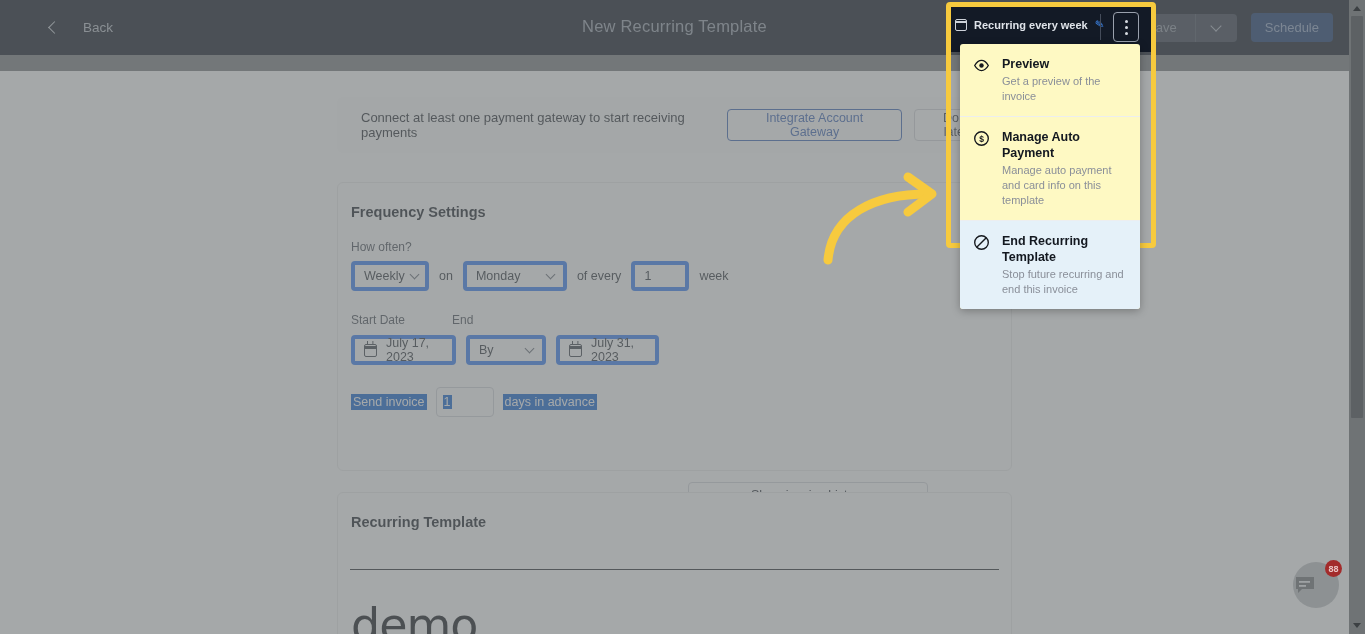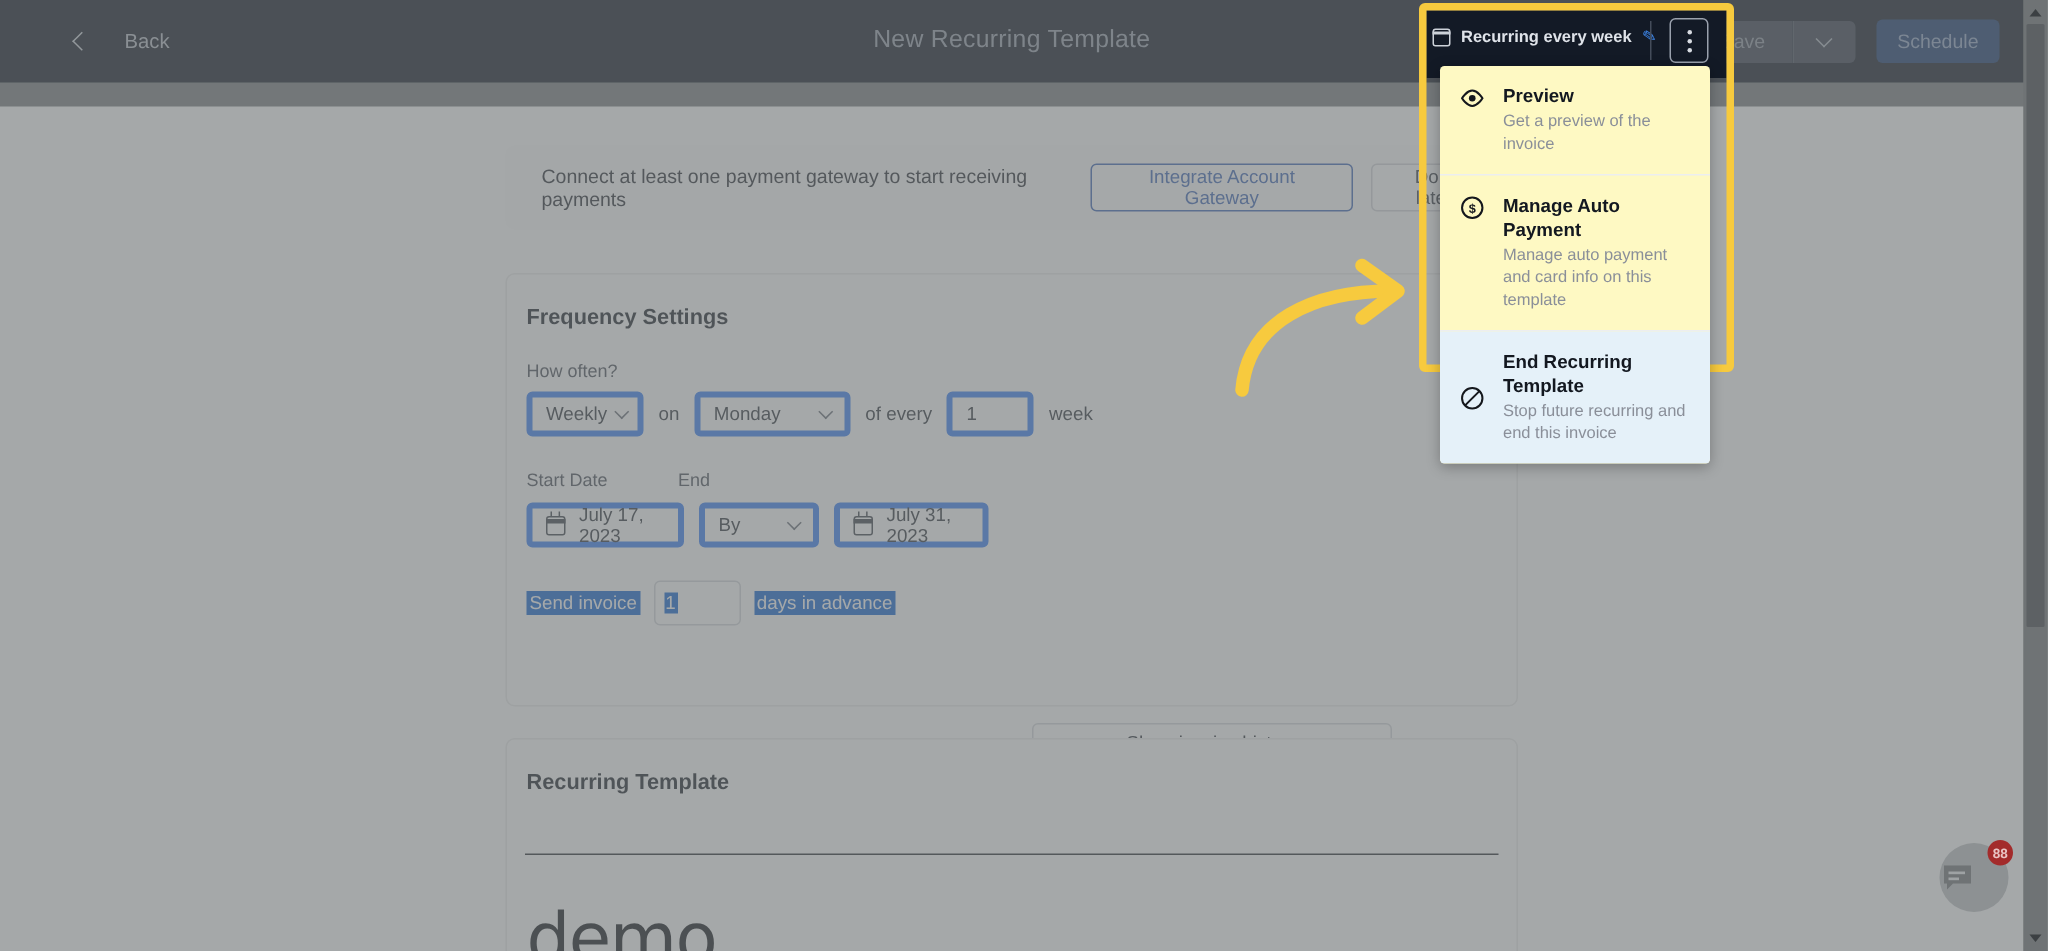--- a/index.html
+++ b/index.html
@@ -392,21 +392,21 @@
     overflow: hidden;
   }
   .menu-item {
     display: flex;
     gap: 12px;
     padding: 12px 12px 12px 13px;
     cursor: pointer;
     border-bottom: 1px solid #eceef0;
   }
   .menu-item:last-child { border-bottom: none; }
-  .menu-item.active { background: #e5f1f9; align-items: center; }
+  .menu-item.active { background: #e5f1f9; }
   .mi-icon {
     flex: 0 0 auto;
     width: 17px; height: 17px;
     margin-top: 1px;
     color: #15181d;
   }
   .mi-title {
     font-size: 12.5px;
     font-weight: bold;
     color: #131820;

